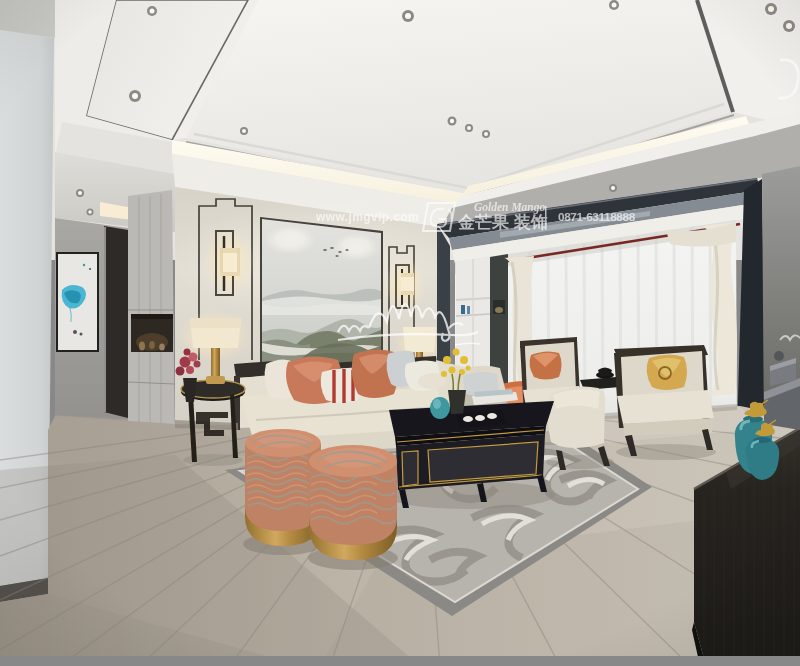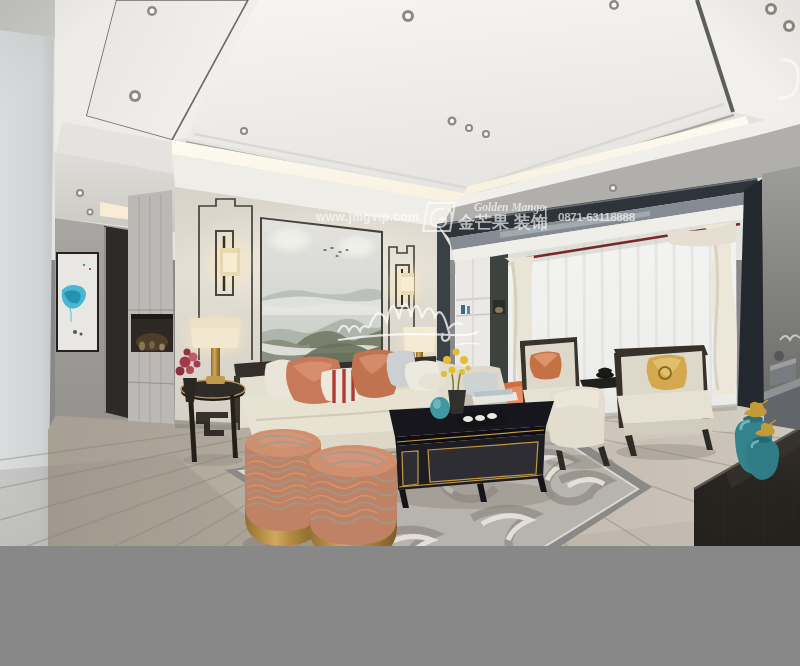--- a/index.html
+++ b/index.html
@@ -1,16 +1,16 @@
 <!DOCTYPE html>
 <html><head>
 <meta charset="utf-8">
 <style>
   html,body{margin:0;padding:0;background:#888;}
-  #scene{width:800px;height:546px;position:relative;overflow:hidden;font-family:"Liberation Sans",sans-serif;}
+  #scene{width:800px;height:656px;position:relative;overflow:hidden;font-family:"Liberation Sans",sans-serif;}
 </style>
 </head>
 <body>
 <div id="scene">
 <svg width="800" height="666" viewBox="0 0 800 666" xmlns="http://www.w3.org/2000/svg">
 <defs>
   <linearGradient id="ceilMain" x1="0" y1="0" x2="0.3" y2="1">
     <stop offset="0" stop-color="#f6f5f1"></stop>
           <stop offset="1" stop-color="#e7e5e1"></stop>
   </linearGradient>

